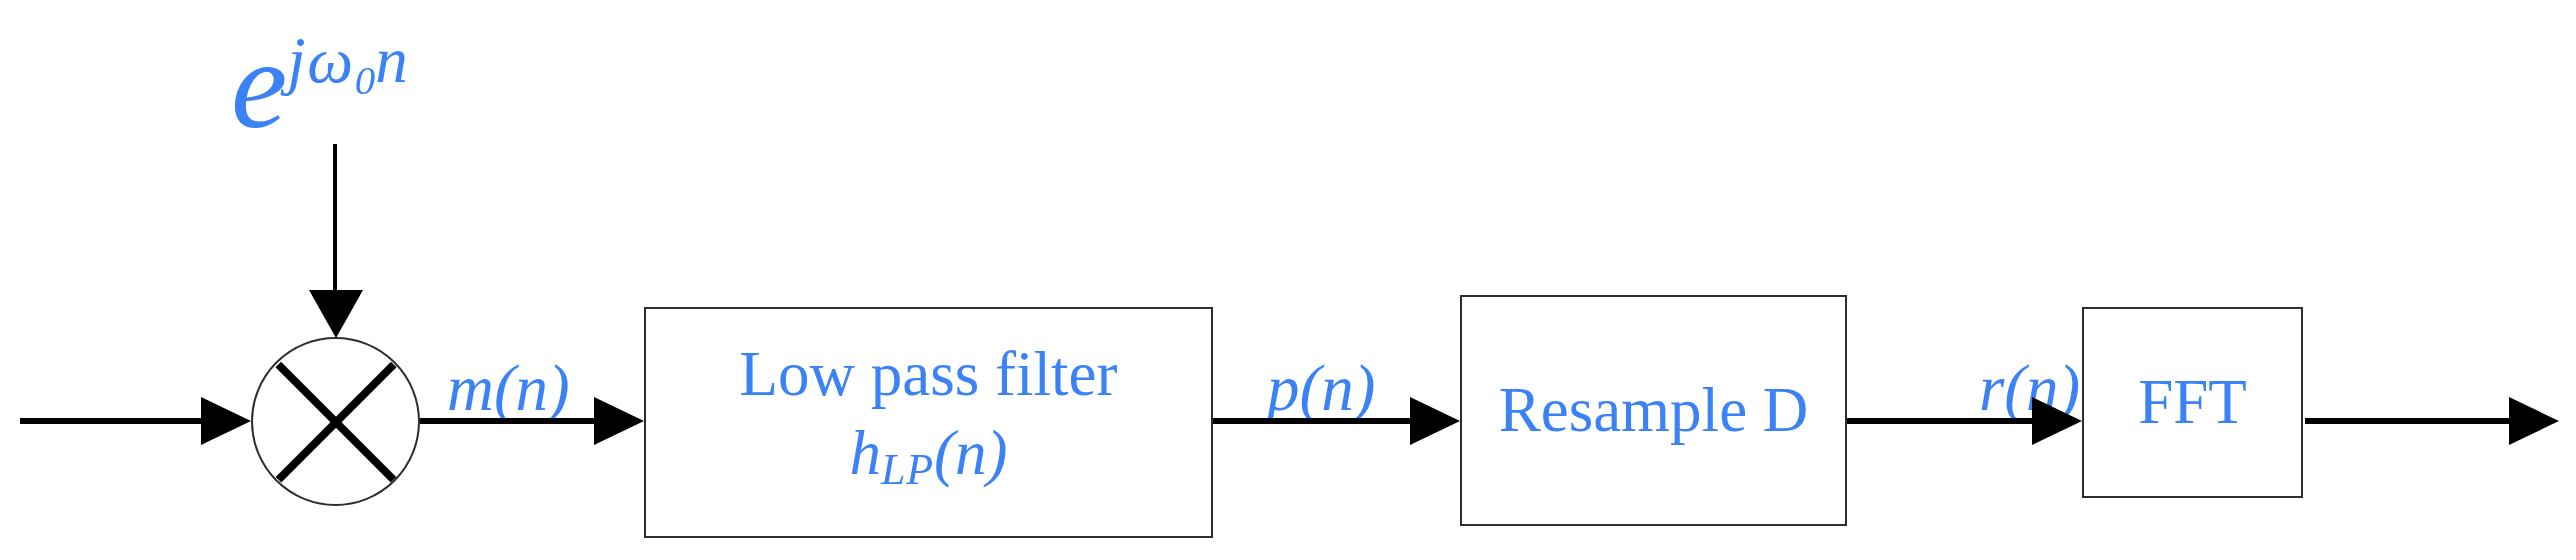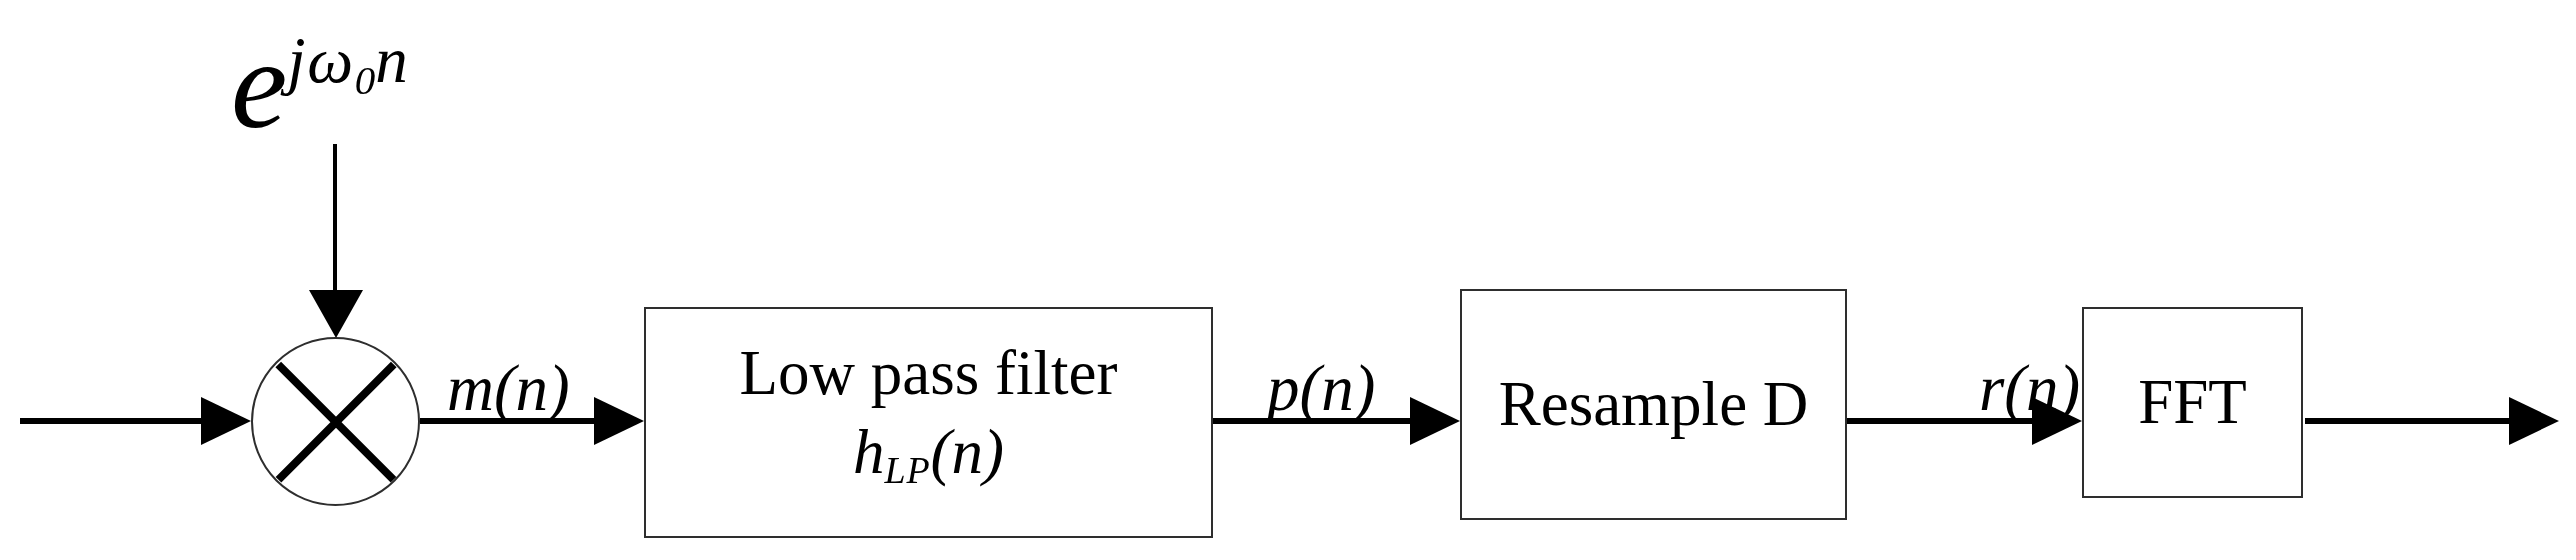--- a/index.html
+++ b/index.html
@@ -1,35 +1,35 @@
 <!DOCTYPE html>
 <html style="font-size:13.8px"><head>
 <meta charset="utf-8">
 <style>
   html,body { margin:0; padding:0; background:#ffffff; }
   .canvas {
     position:relative; width:2576px; height:561px; background:#ffffff;
-    font-family:"Liberation Serif","DejaVu Serif",serif; color:#000000; overflow:hidden;
+    font-family:"Liberation Serif","DejaVu Serif",serif; color:#3b82f6; overflow:hidden;
   }
   
   .hline { position:absolute; height:6px; background:#000; }
   .vline { position:absolute; width:4.3px;  background:#000; }
   
   .ah-right { position:absolute; width:0; height:0;
               border-top:24px solid transparent; border-bottom:24px solid transparent;
               border-left:50px solid #000; }
   .ah-down  { position:absolute; width:0; height:0;
               border-left:27px solid transparent; border-right:27px solid transparent;
               border-top:48px solid #000; }
   
   .box { position:absolute; box-sizing:border-box; border:2.6px solid #2e2e2e; background:#fff;
          display:flex; flex-direction:column; align-items:center; justify-content:center;
          text-align:center; font-size:63px; line-height:79px; }
   .box .mathline { font-style:italic; }
-  .subsm { font-size:38px; font-style:italic; vertical-align:-10.3px; letter-spacing:0.9px; }
+  .subsm { font-size:44px; font-style:italic; vertical-align:-10.3px; letter-spacing:0.9px; }
   
   .circle { position:absolute; left:251px; top:337px; width:169px; height:169px;
             box-sizing:border-box; border:2.6px solid #2e2e2e; border-radius:50%; background:#fff; }
   .xbar { position:absolute; left:50%; top:50%; width:163px; height:7.7px; background:#000; }
   .xbar.a { transform:translate(-50%,-50%) rotate(45deg); }
   .xbar.b { transform:translate(-50%,-50%) rotate(-45deg); }
   
   .siglabel { position:absolute; top:356px; font-style:italic; font-size:65px;
               line-height:65px; white-space:nowrap; }
   .siglabel .subsm { font-size:45px; vertical-align:-8.6px; }
@@ -68,21 +68,21 @@
     <div>Low pass filter</div>
     <div class="mathline">
       <span>h</span><span class="subsm">LP</span><span>(n)</span>
     </div>
   </div>
 
   <div class="siglabel" style="left:1267px;text-align:right;">p(n)</div>
   <div class="hline" style="left:1213px; top:418px; width:200px;"></div>
   <div class="ah-right" style="left:1410px; top:397px;"></div>
 
-  <div class="box" style="left:1460px; top:289px; width:387px; height:231px;">
+  <div class="box" style="left:1460px; top:295px; width:387px; height:231px;">
     <div>Resample D</div>
   </div>
 
   <div class="siglabel" style="left:1979px;">r(n)</div>
   <div class="hline" style="left:1847px; top:418px; width:189px;"></div>
   <div class="ah-right" style="left:2032px; top:397px;"></div>
 
   <div class="box" style="left:2082px; top:307px; width:221px; height:191px;">
     <div>FFT</div>
   </div>

